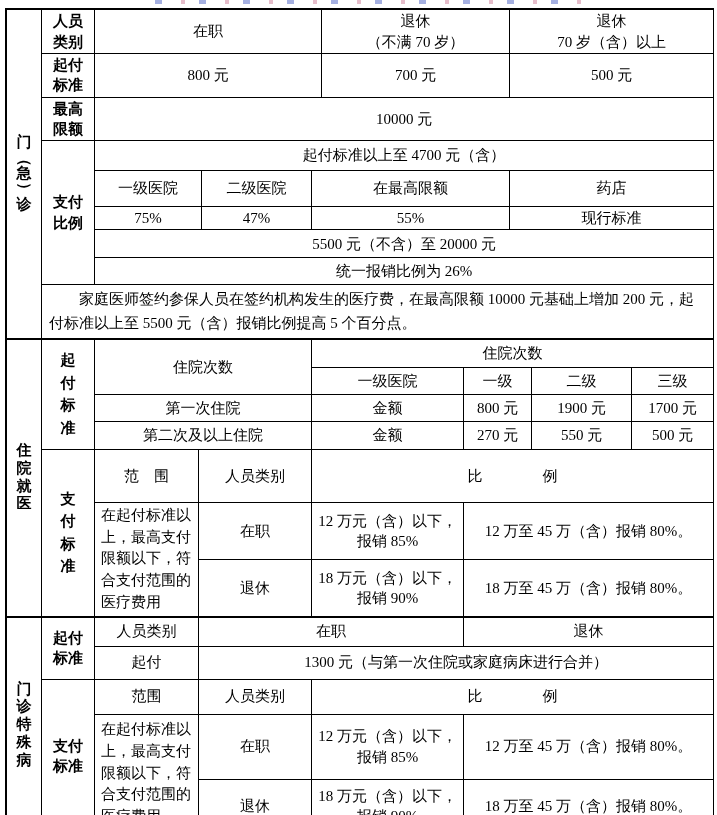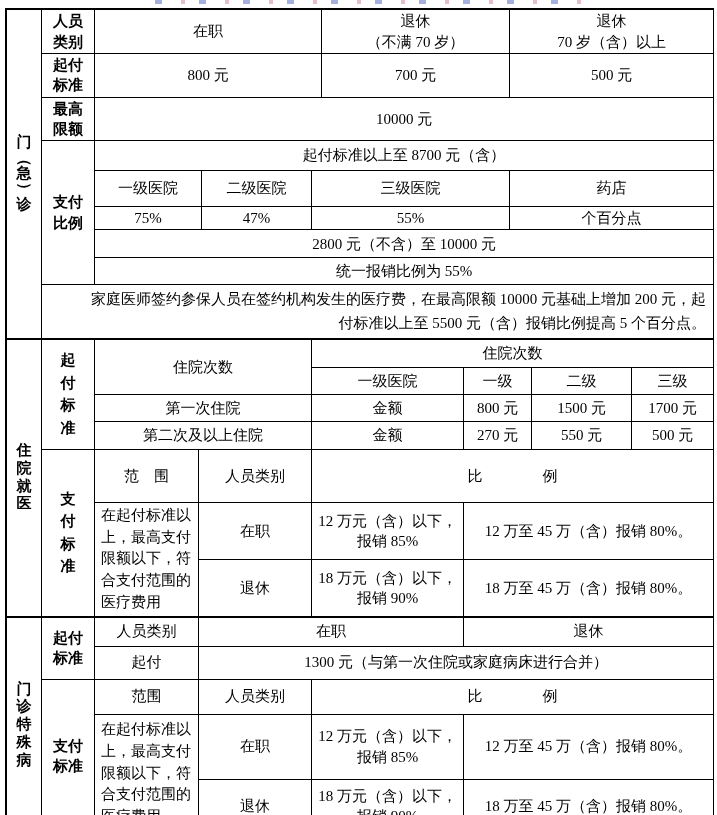--- a/index.html
+++ b/index.html
@@ -20,21 +20,21 @@
   }
   td {
     border:1px solid #000;
     text-align:center; vertical-align:middle;
     padding:1px 3px; overflow:hidden;
     line-height:1.35;
   }
   .b { font-weight:bold; }
   .pre { white-space:pre-line;text-align:center; }
   .lh15 { line-height:1.5; }
-  .note-cell { text-align:right; text-indent:2em; line-height:1.55; padding:3px 7px; }
+  .note-cell { text-align:left; text-indent:2em; line-height:1.55; padding:3px 7px; }
   .scope-cell { text-align:left; padding:2px 6px; line-height:1.45; }
   
   .vert span { display:block; text-align:center; line-height:1.18; font-weight:bold; }
   .vert span.rot { transform:rotate(90deg); line-height:.85; height:.9em; }
 </style>
 </head>
 <body>
 
 <div class="crop-frag"></div>
 
@@ -75,39 +75,39 @@
       <td>500 元</td>
     </tr>
     <tr style="height:38px">
       <td class="b pre">最高
 限额</td>
       <td colspan="5">10000 元</td>
     </tr>
     <tr style="height:30px">
       <td rowspan="5" class="b pre">支付
 比例</td>
-      <td colspan="5">起付标准以上至 8700 元（含）</td>
+      <td colspan="5">起付标准以上至 4700 元（含）</td>
     </tr>
     <tr style="height:36px">
       <td>一级医院</td>
       <td>二级医院</td>
-      <td colspan="2">三级医院</td>
+      <td colspan="2">在最高限额</td>
       <td>药店</td>
     </tr>
     <tr style="height:16px">
       <td>75%</td>
       <td>47%</td>
       <td colspan="2">55%</td>
-      <td>个百分点</td>
+      <td>现行标准</td>
     </tr>
     <tr style="height:28px">
-      <td colspan="5">2800 元（不含）至 10000 元</td>
+      <td colspan="5">5500 元（不含）至 20000 元</td>
     </tr>
     <tr style="height:27px">
-      <td colspan="5">统一报销比例为 55%</td>
+      <td colspan="5">统一报销比例为 26%</td>
     </tr>
     <tr style="height:47px">
       <td colspan="6" class="note-cell">家庭医师签约参保人员在签约机构发生的医疗费，在最高限额 10000 元基础上增加 200 元，起付标准以上至 5500 元（含）报销比例提高 5 个百分点。</td>
     </tr>
   </tbody>
     </table>
 
   <table>
     <colgroup>
       <col style="width:35px">
@@ -137,21 +137,21 @@
     <tr style="height:27px">
       <td>一级医院</td>
       <td>一级</td>
       <td>二级</td>
       <td>三级</td>
     </tr>
     <tr style="height:27px">
       <td colspan="2">第一次住院</td>
       <td>金额</td>
       <td>800 元</td>
-      <td>1500 元</td>
+      <td>1900 元</td>
       <td>1700 元</td>
     </tr>
     <tr style="height:28px">
       <td colspan="2">第二次及以上住院</td>
       <td>金额</td>
       <td>270 元</td>
       <td>550 元</td>
       <td>500 元</td>
     </tr>
     <tr style="height:53px">

